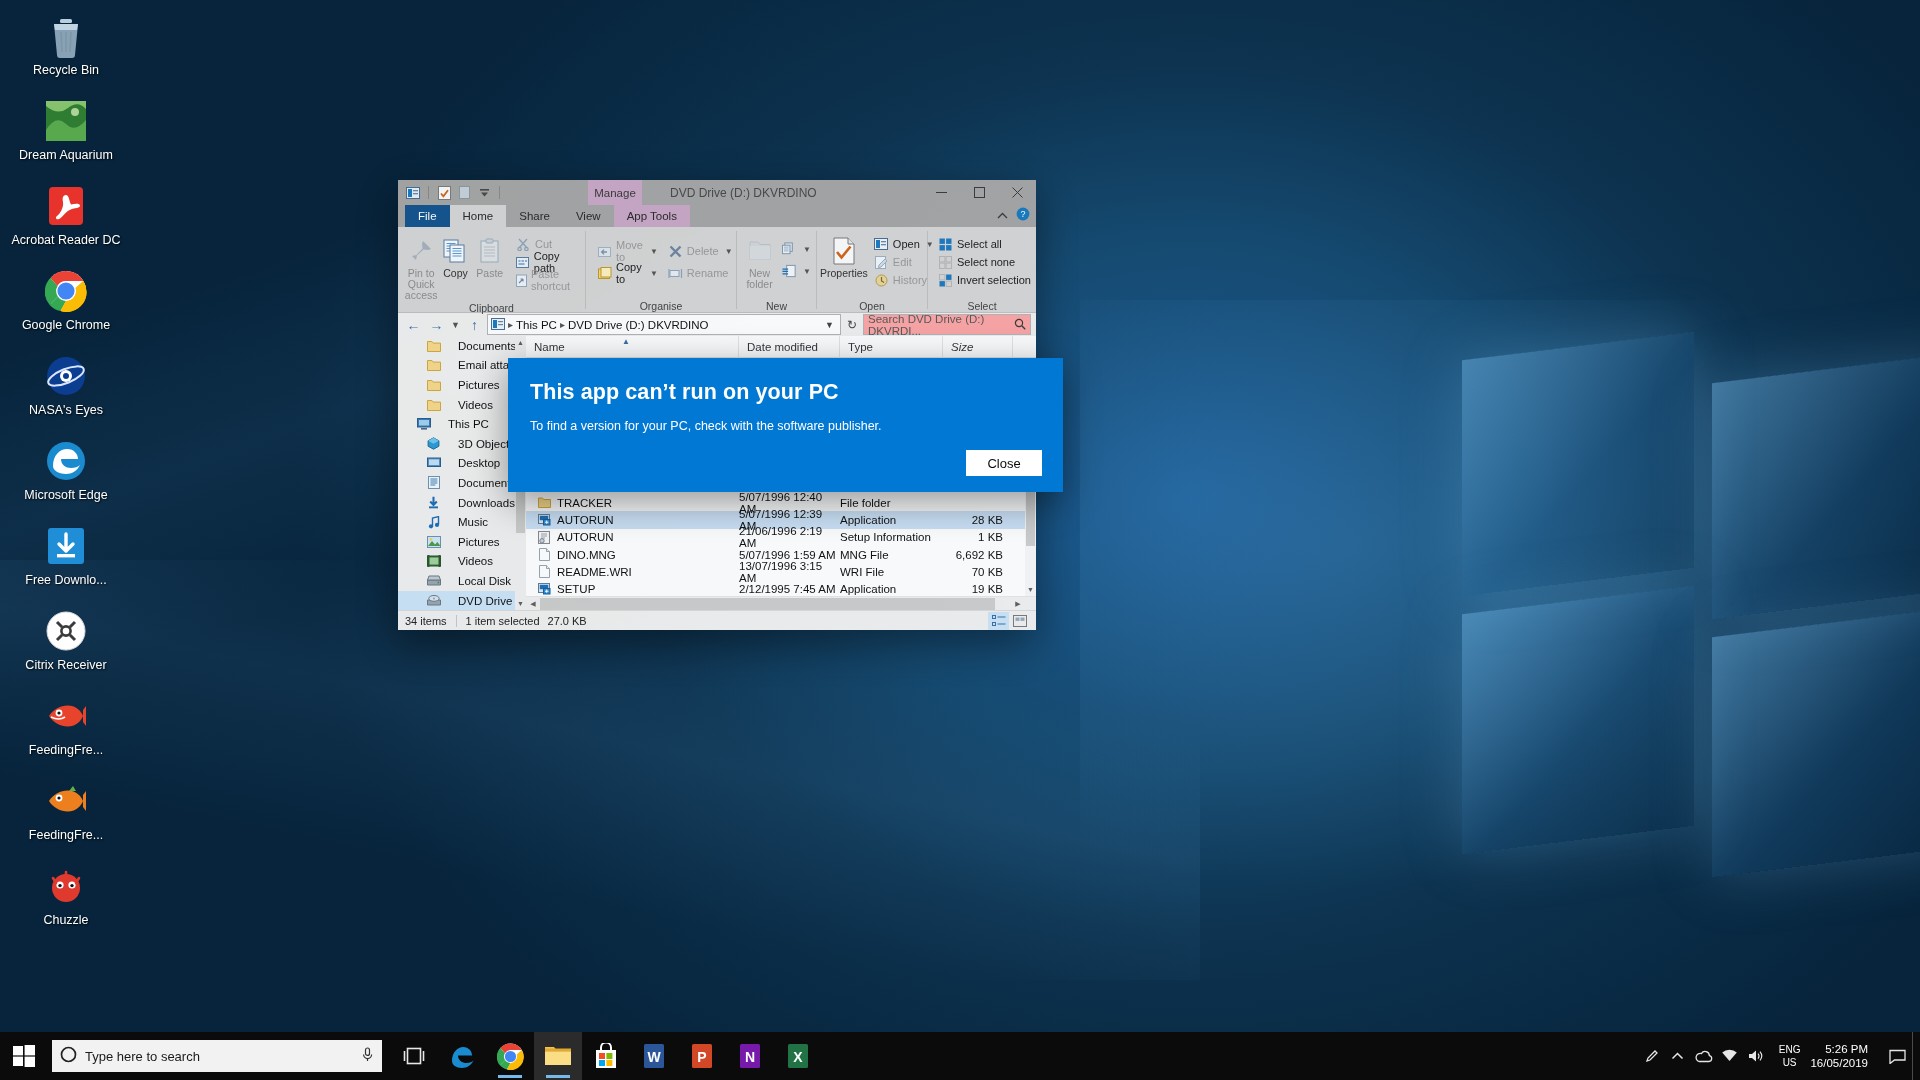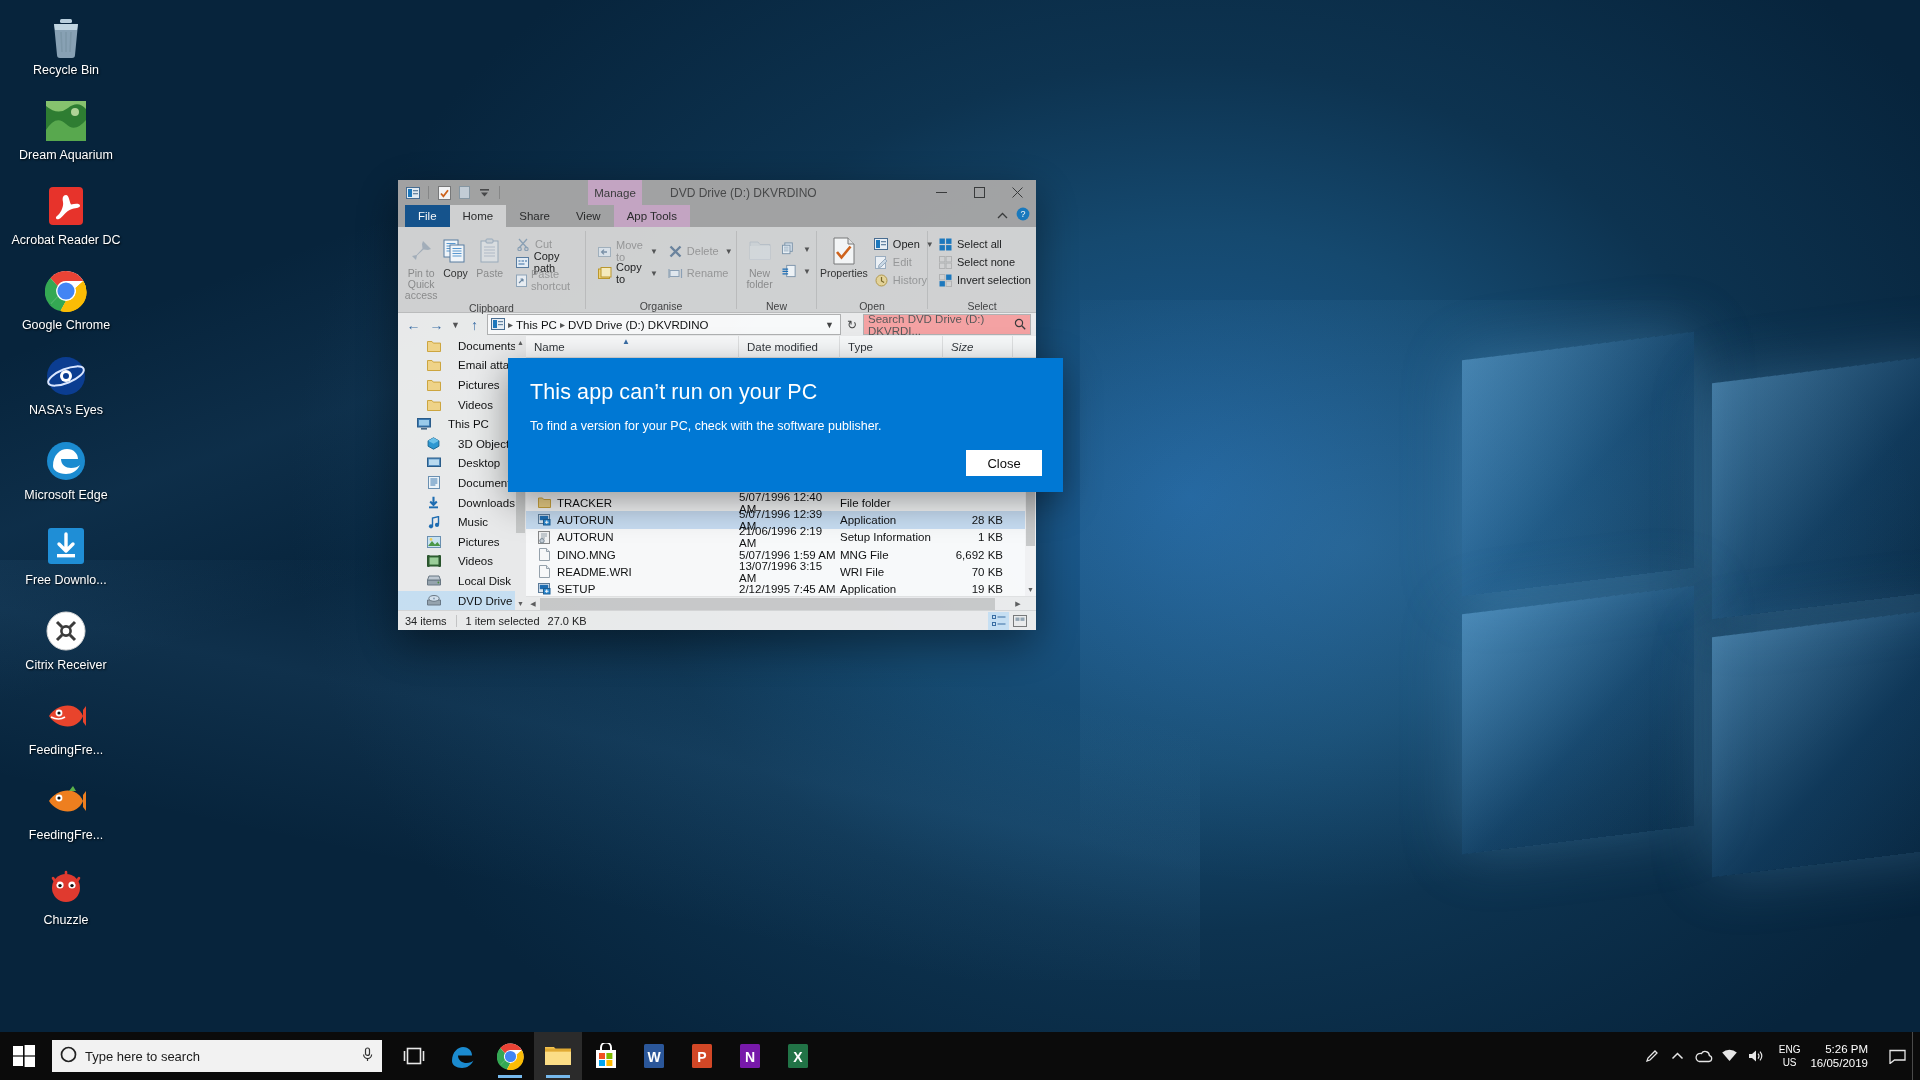--- a/index.html
+++ b/index.html
@@ -213,21 +213,21 @@
   .vbtn { width:21px; height:18px; display:flex; align-items:center; justify-content:center; }
   .vbtn.on { background:#cce4f7; }
 
   
   #dialog {
     position:absolute; left:508px; top:358px; width:555px; height:134px;
     background:#0078d4; color:#fff;
     box-shadow: 0 10px 34px rgba(0,0,0,.40);
     padding:22px 22px 0 22px;
   }
-  #dlg-title { font-size:21.5px; font-weight:normal; letter-spacing:.1px; }
+  #dlg-title { font-size:21.5px; font-weight:bold; letter-spacing:.1px; }
   #dlg-msg { font-size:12.5px; margin-top:14px; }
   #dlg-close {
     position:absolute; right:21px; bottom:16px;
     width:76px; height:26px; background:#fff; color:#0b0b0b;
     border:1px solid #fff; font-size:13px;
     display:flex; align-items:center; justify-content:center;
     font-family:"Liberation Sans", sans-serif;
   }
 
   

